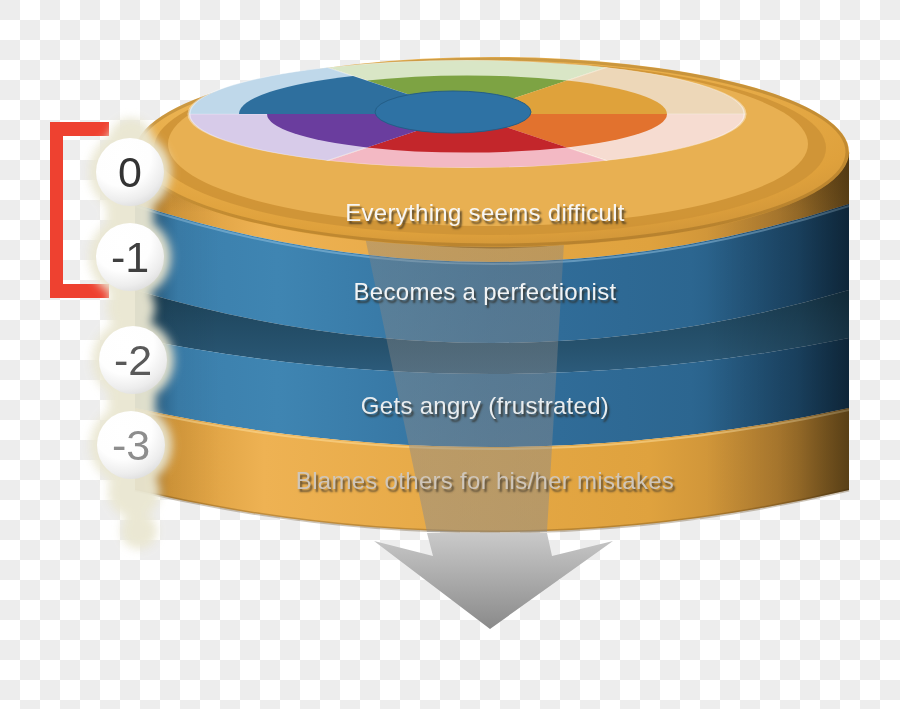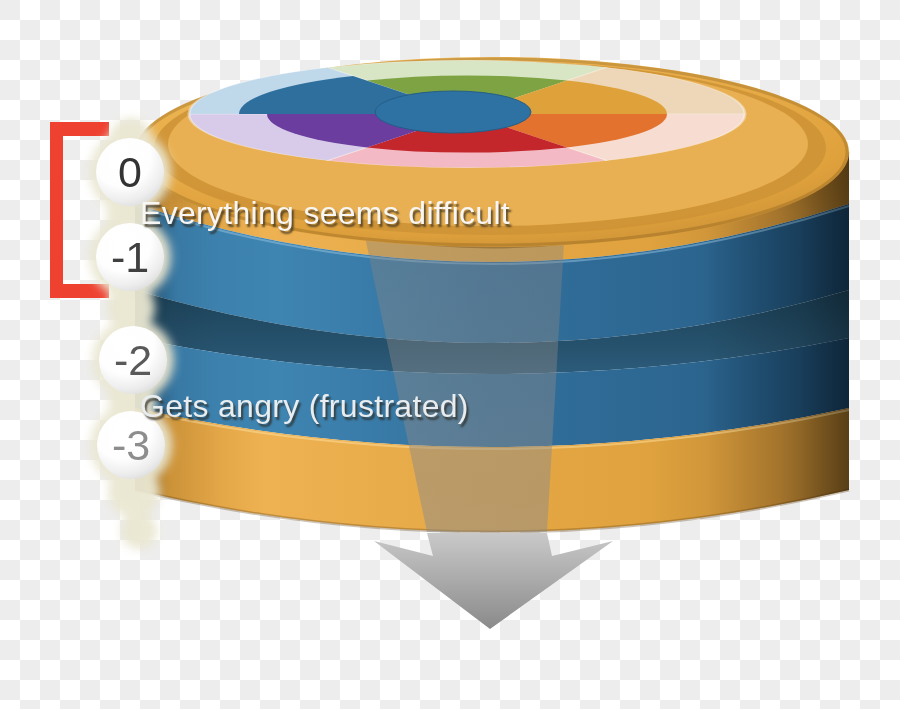--- a/index.html
+++ b/index.html
@@ -7,22 +7,22 @@
     width:900px;height:709px;overflow:hidden;
     font-family:"Liberation Sans","DejaVu Sans",sans-serif;
     background-color:#ffffff;
     background-image:repeating-conic-gradient(#ededed 0 25%, #ffffff 0 50%);
     background-size:40px 40px;
     background-position:20px 0;
   }
   #stage{position:relative;width:900px;height:709px;}
   #cyl-svg{position:absolute;left:0;top:0;}
   .level-text{
-    position:absolute;left:140px;width:690px;
-    font-size:32px;line-height:40px;height:40px;color:#f4f4f2;
+    position:absolute;left:140px;width:690px;text-align:center;
+    font-size:24px;line-height:40px;height:40px;color:#f4f4f2;
     text-shadow:2px 3px 2px rgba(45,40,30,0.75);
     letter-spacing:.3px;white-space:nowrap;
   }
   .level-text.lv3{text-shadow:2px 3px 2px rgba(70,60,45,0.8);}
   .badge{
     position:absolute;width:68px;height:68px;border-radius:50%;
     background:radial-gradient(circle at 38% 28%, #ffffff 0%, #fefefe 45%, #ededed 68%, #d2d2d2 90%, #c6c6c6 100%);
     text-align:center;line-height:68px;font-size:43px;color:#3a3a3a;
   }
 </style>
@@ -153,15 +153,17 @@
     <circle cx="139" cy="531" r="18"></circle>
   </g>
 </svg>
 
 <div class="badge" style="left: 96px; top: 138px; color: rgb(51, 51, 51);">0</div>
 <div class="badge" style="left: 96px; top: 223px; color: rgb(64, 64, 64);">-1</div>
 <div class="badge" style="left: 99px; top: 326px; color: rgb(89, 89, 89);">-2</div>
 <div class="badge" style="left: 97px; top: 411px; color: rgb(141, 141, 141);">-3</div>
 
 <div class="level-text lv0" style="top: 193px; color: rgb(247, 246, 244);">Everything seems difficult</div>
+<div class="level-text lv1" style="top: 272px; color: rgb(241, 243, 244);">Becomes a perfectionist</div>
 <div class="level-text lv2" style="top: 378px; color: rgb(233, 237, 239); margin-top: 8px;">Gets angry (frustrated)</div>
+<div class="level-text lv3" style="top: 461px; color: rgb(207, 198, 186);">Blames others for his/her mistakes</div>
 
 </div>
 
 </body></html>

